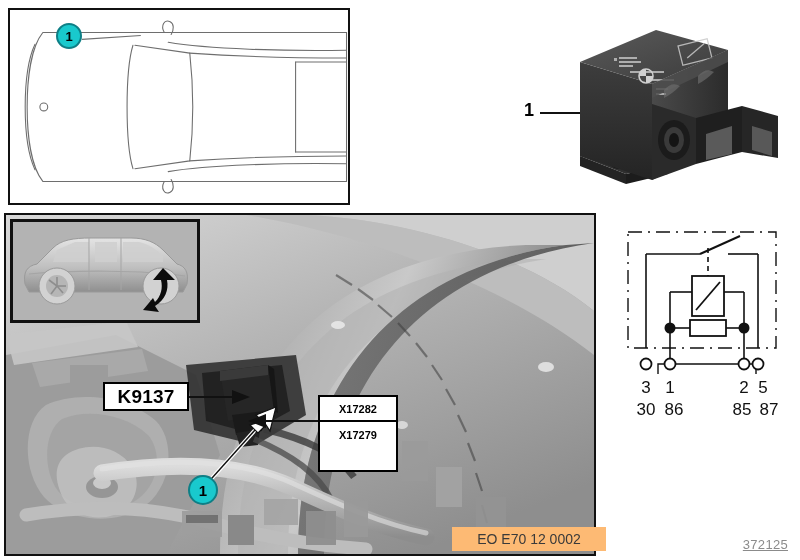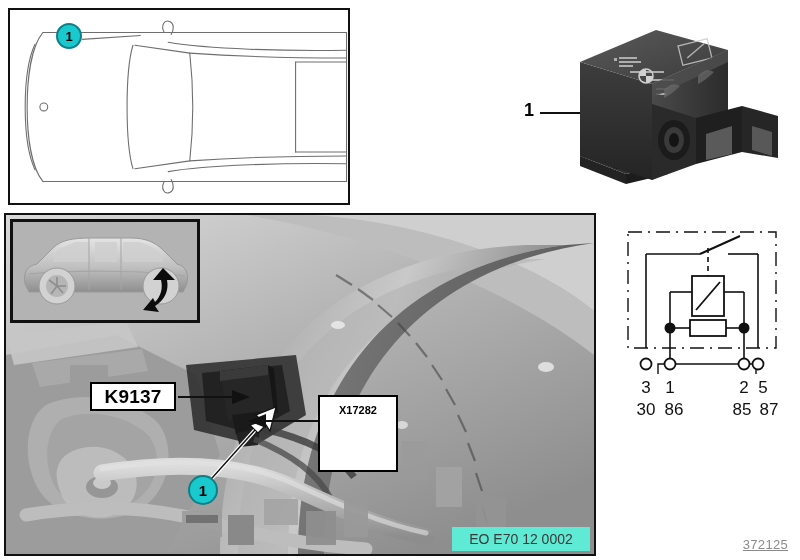--- a/index.html
+++ b/index.html
@@ -106,20 +106,21 @@
     background: #ffffff;
     border: 2px solid #000000;
     box-sizing: border-box;
     font-weight: bold;
     color: #000000;
     display: flex;
     align-items: center;
     justify-content: center;
     letter-spacing: 0.2px;
     z-index: 8;
+    margin-left: 13px;
   }
   #tag-k9137 {
     left: 90px; top: 382px;
     width: 86px; height: 29px;
     font-size: 19px;
   }
   #xstack {
     left: 318px; top: 395px;
     width: 80px; height: 77px;
     border: 2px solid #000000;
@@ -145,22 +146,22 @@
     left: 4px; top: 213px;
     width: 592px; height: 343px;
     z-index: 7;
     pointer-events: none;
   }
   #photo-overlay svg { display:block; width:100%; height:100%; }
 
   
   #photo-watermark {
     left: 452px; top: 527px;
-    width: 138px; height: 24px;
-    background: #5eead4;
+    width: 154px; height: 24px;
+    background: #fdba74;
     color: #3a3a3a;
     font-size: 14px;
     display: flex;
     align-items: center;
     justify-content: center;
     z-index: 8;
   }
 
   
   #circuit-panel {
@@ -450,20 +451,21 @@
 
       <path d="M 314 208 L 262 208" stroke="#111111" stroke-width="2" fill="none"></path>
       <path d="M 262 201 L 244 208 L 262 215 Z" fill="#111111"></path>
     </svg>
   </div>
 
   <div class="abs tagbox" id="tag-k9137">K9137</div>
 
   <div class="abs" id="xstack">
     <div class="xrow">X17282</div>
+    <div class="xrow">X17279</div>
   </div>
 
   <div class="abs" id="photo-watermark">EO E70 12 0002</div>
 
   <div class="abs" id="circuit-panel">
     <svg id="circuit-svg" viewBox="0 0 188 200">
       <g stroke="#111111" fill="none" stroke-width="1.6">
 
         <path d="M 20 14 L 168 14 L 168 130 L 20 130 Z" stroke-dasharray="14 6 2 6" stroke-width="1.4"></path>
 

